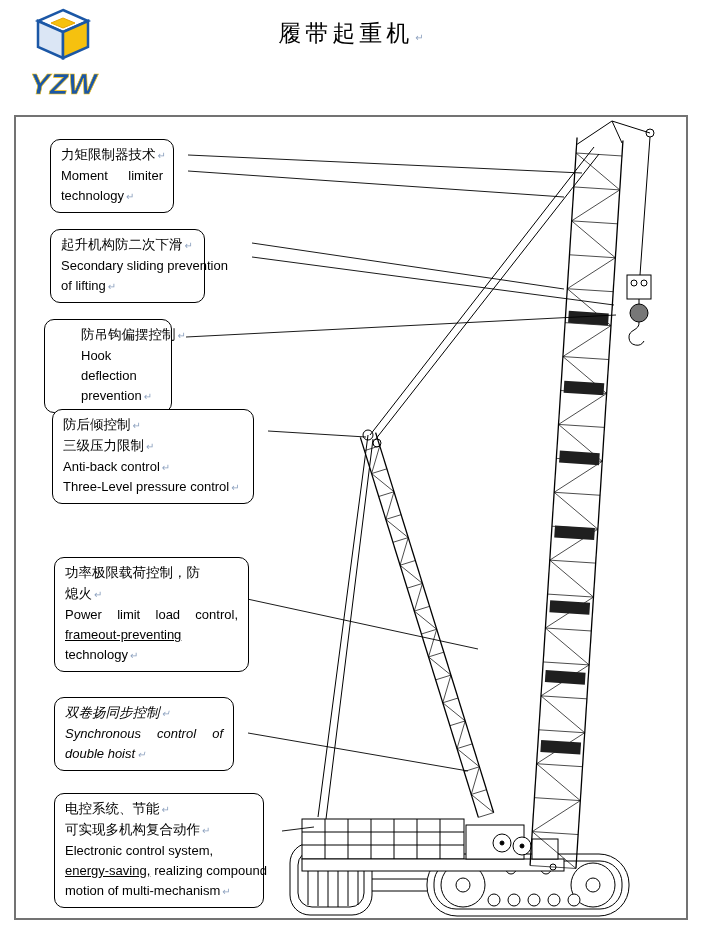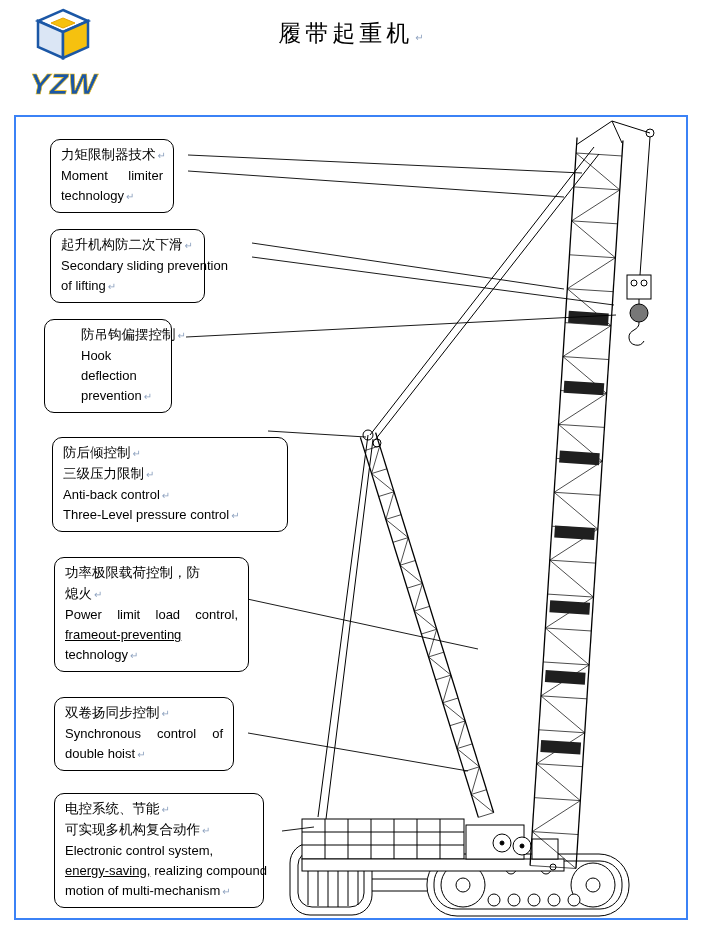--- a/index.html
+++ b/index.html
@@ -10,38 +10,38 @@
   .header { position:absolute; left:0; top:0; width:702px; height:115px; }
   .logo { position:absolute; left:24px; top:6px;text-align:center; }
   .title-zh { position:absolute; left:0; top:18px; width:100%; text-align:center;
     font-size:23px; letter-spacing:4px; }
   .title-en { position:absolute; left:0; top:66px; width:100%; text-align:center;
     font-size:21px; font-weight:bold; letter-spacing:0.5px; }
 
   .pm { color:#8fa3c0; font-size:10px; margin-left:2px; font-weight:normal; letter-spacing:0; }
 
   .diagram { position:absolute; left:14px; top:115px; width:674px; height:805px;
-    border:2px solid #3b82f6; background:#fff; }
+    border:2px solid #737373; background:#fff; }
   .diagram > svg { position:absolute; left:0; top:0; z-index:1; }
 
   .callout { position:absolute; border:1px solid #000; border-radius:10px;
     background:#fff; padding:5px 10px 6px 10px; font-size:13px; line-height:1.55;
     z-index:2; }
   .callout .zh { font-size:13.5px; }
   .ln { white-space:nowrap; }
   .j { text-align:justify; text-align-last:justify; white-space:normal; }
   .u { text-decoration:underline; }
   .two span + span { margin-left:4px; }
 
   #c1 { left:34px;  top:22px;  width:124px; }
   #c2 { left:34px;  top:112px; width:155px; }
   #c3 { left:28px;  top:202px; width:128px;padding-left:36px; }
-  #c4 { left:36px;  top:292px; width:236px;margin-top:28px; }
+  #c4 { left:36px;  top:292px; width:202px; }
   #c5 { left:38px;  top:440px; width:195px; }
-  #c6 { left:38px;  top:580px; width:180px; }
+  #c6 { left:38px;  top:580px; width:180px;font-style:italic; }
   #c7 { left:38px;  top:676px; width:210px; }
 </style>
 </head>
 <body>
 
 <div class="header">
   <div class="logo">
     <svg width="78" height="100" viewBox="0 0 78 100">
       <polygon points="39,4 64,15 39,26 14,15" fill="#ffffff" stroke="#1b57a6" stroke-width="2.5"></polygon>
       <polygon points="14,15 39,26 39,52 14,41" fill="#dbe6f5" stroke="#1b57a6" stroke-width="2.5"></polygon>

